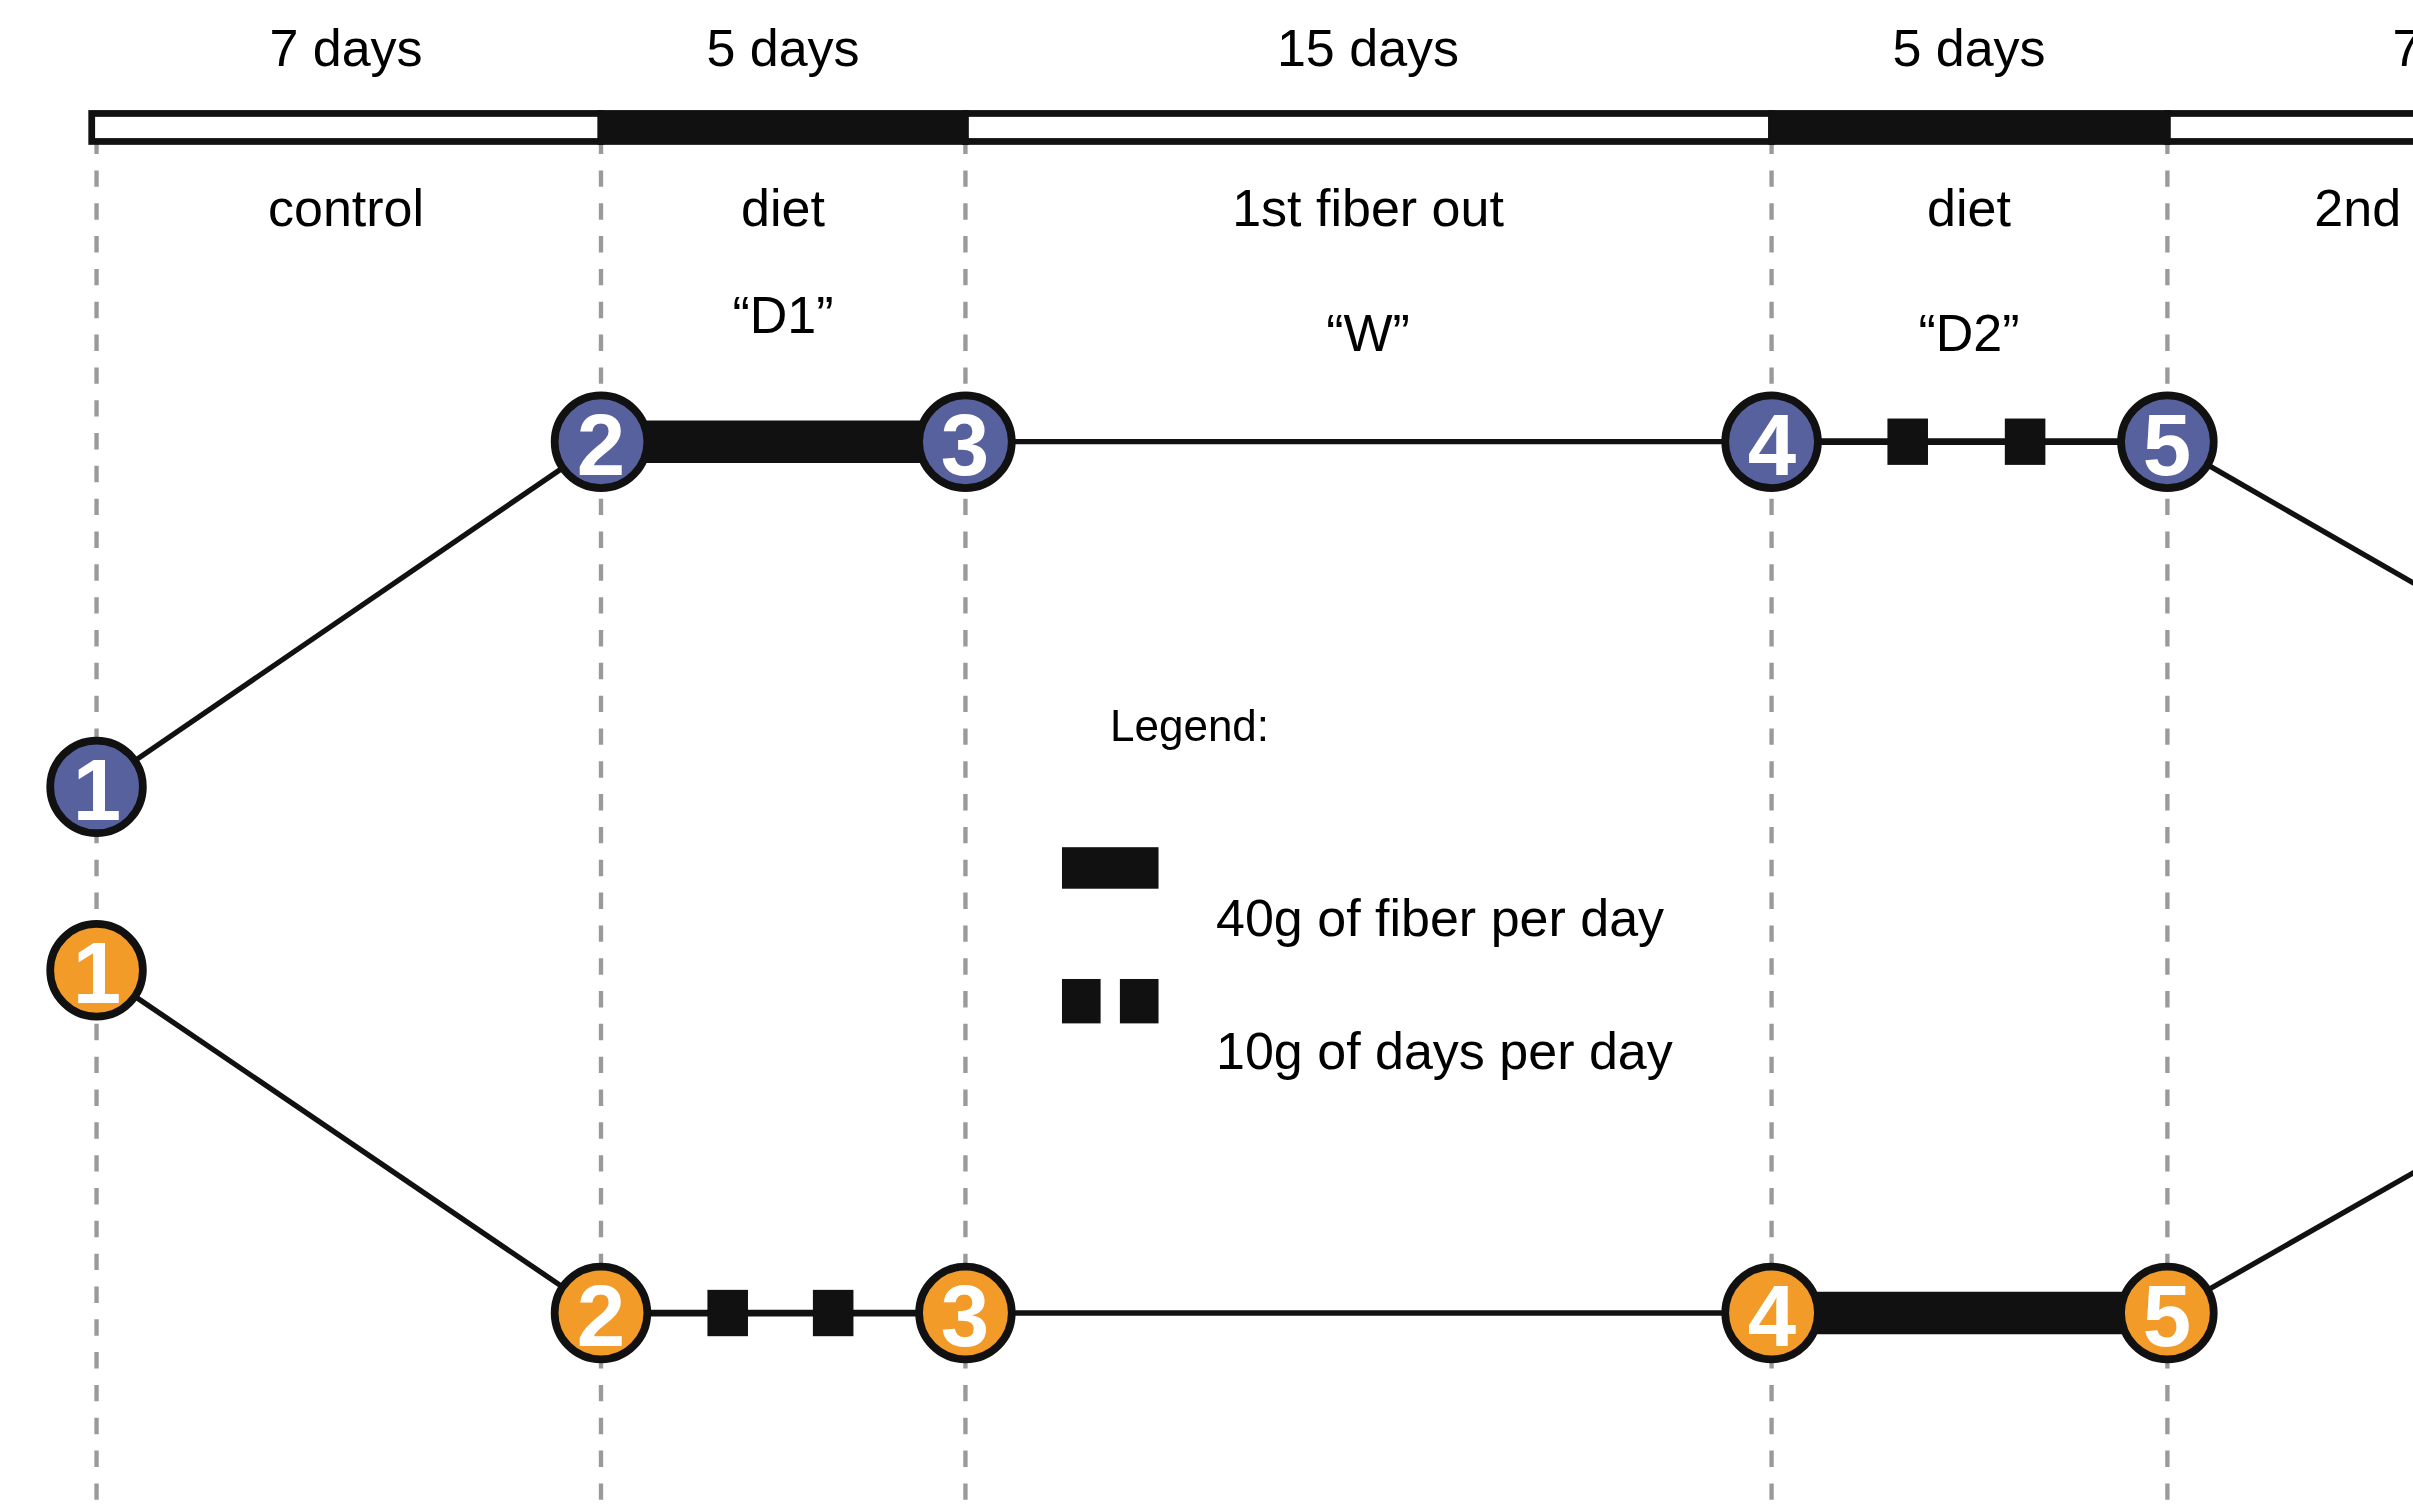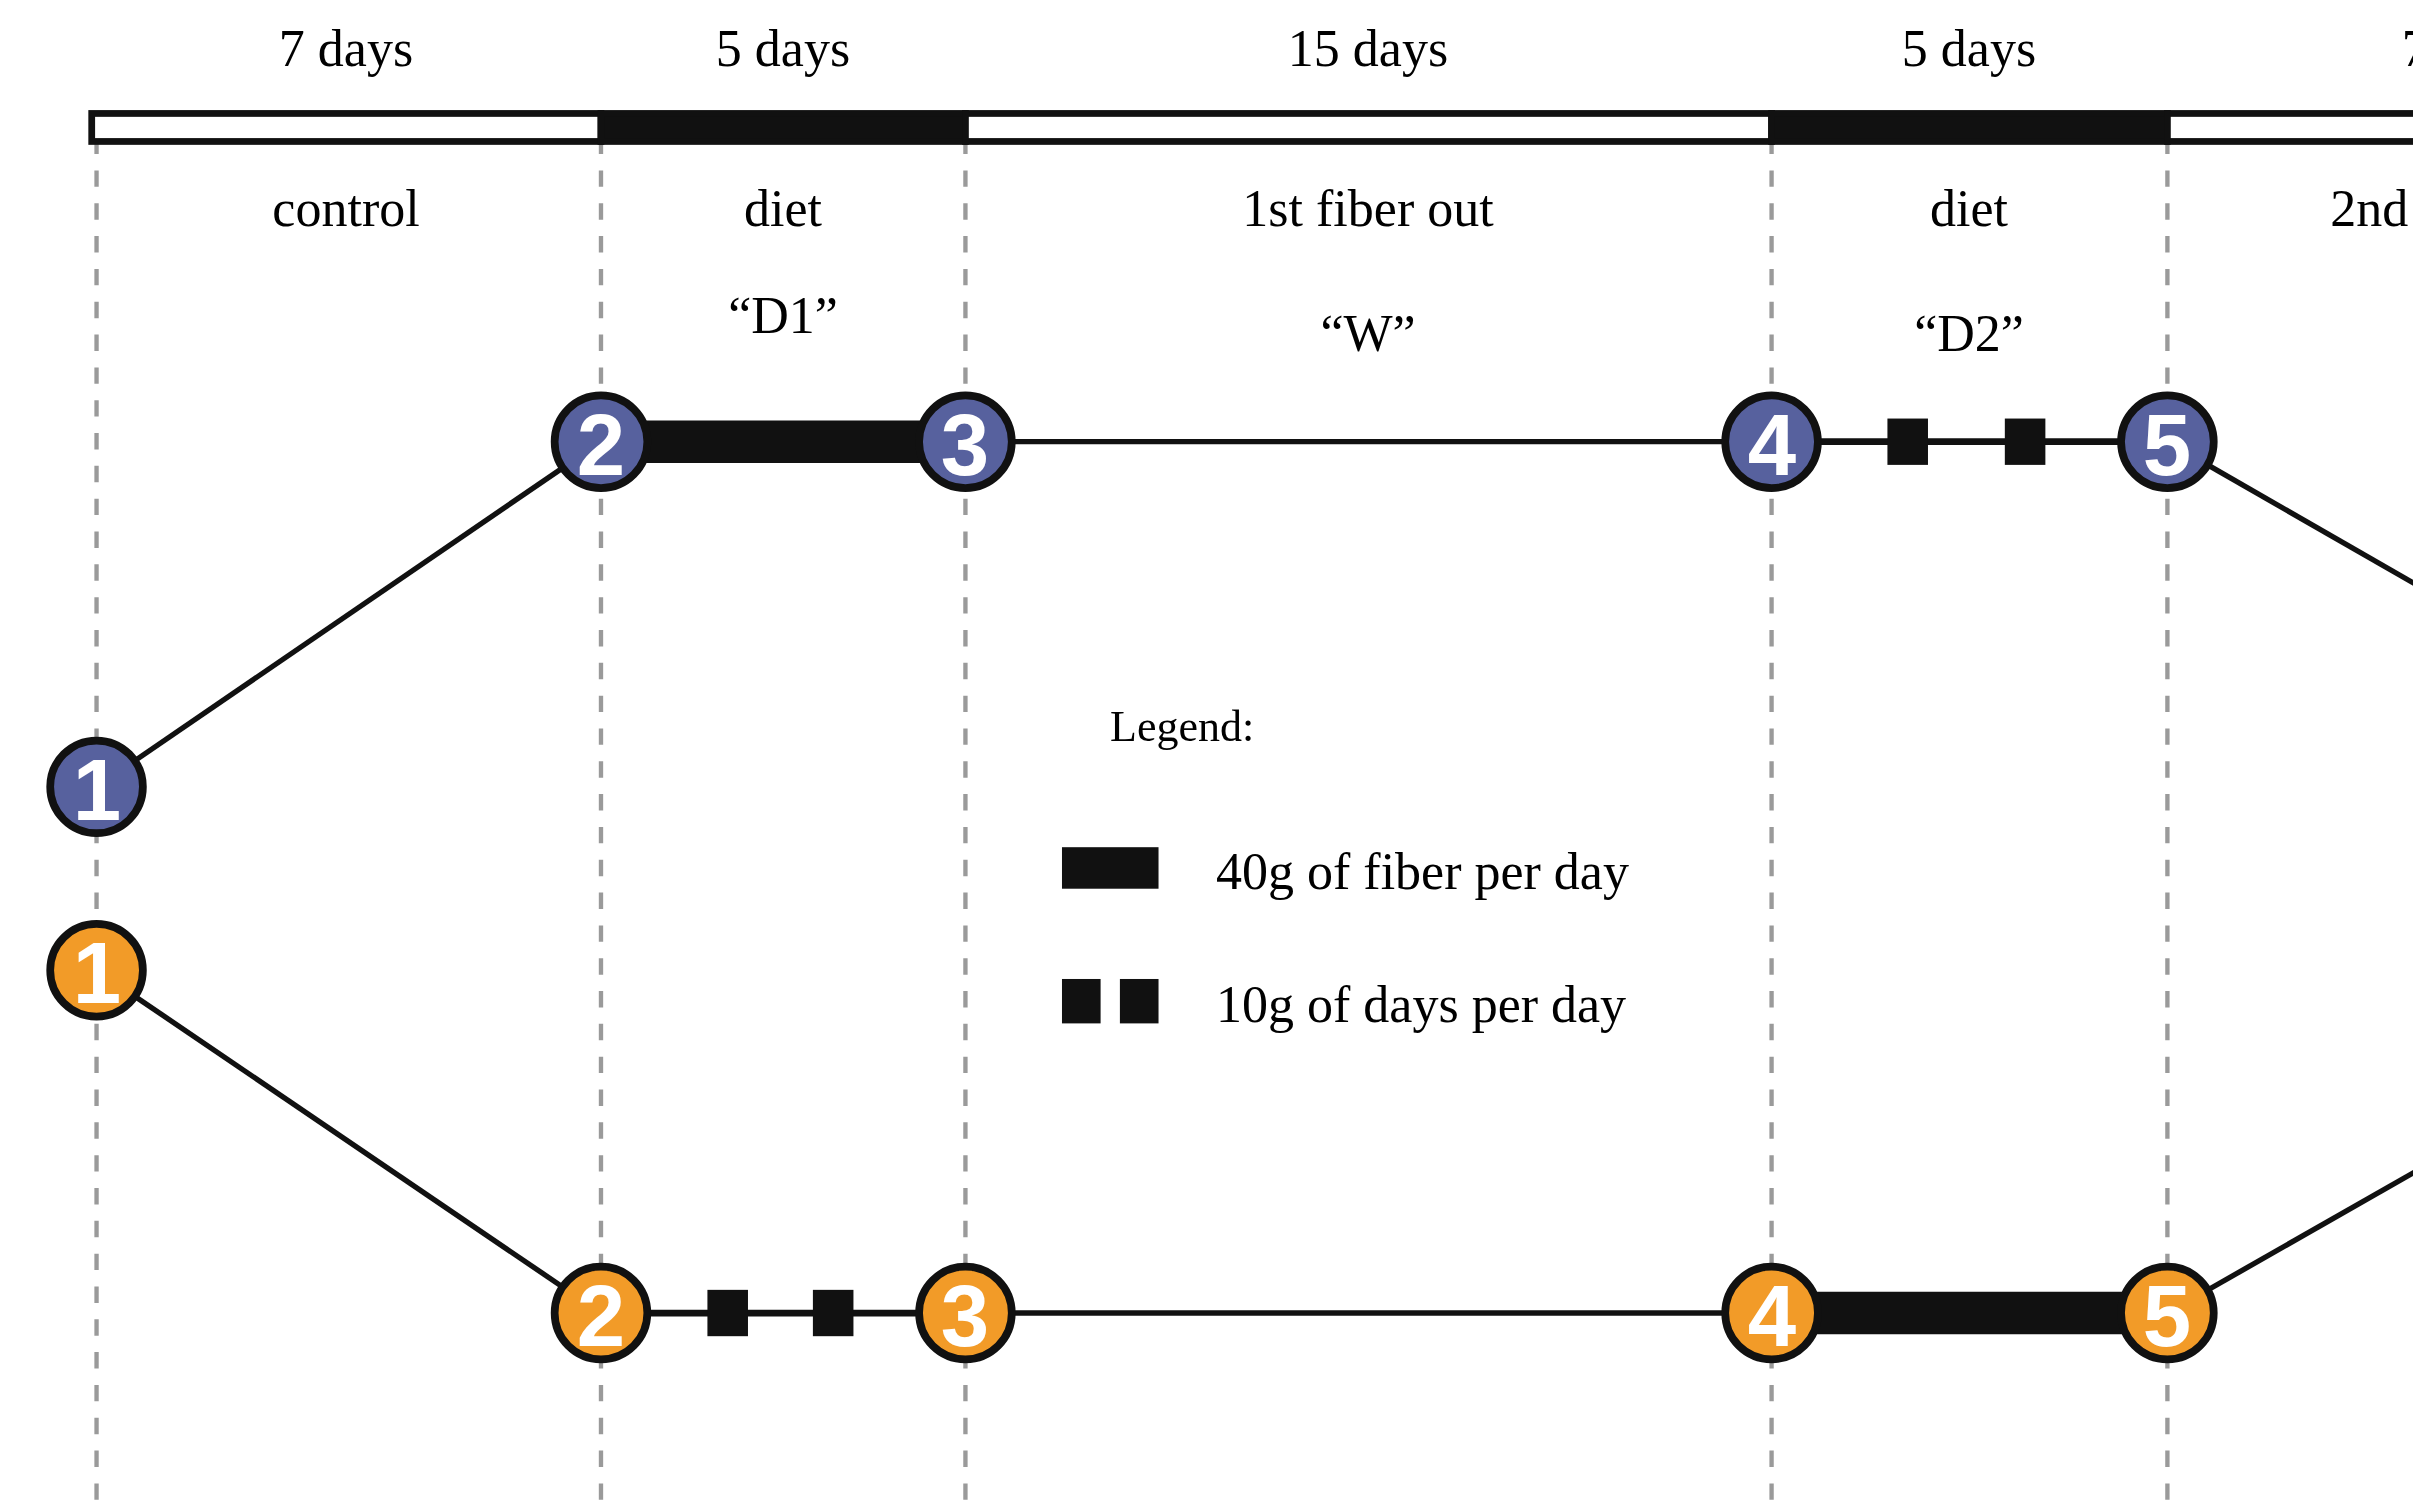--- a/index.html
+++ b/index.html
@@ -1,25 +1,25 @@
 <!DOCTYPE html>
 <html style="font-size:7.7px"><head>
 <meta charset="utf-8">
 <style>
   html,body{margin:0;padding:0;background:#fff;}
   #root{position:relative;width:2877px;height:1510px;background:#fff;
         font-family:"Liberation Sans","DejaVu Sans",sans-serif;overflow:hidden;}
   #svg{position:absolute;inset:0;width:2877px;height:1510px;}
   .lbl{position:absolute;color:#000;white-space:nowrap;transform:translate(-50%,-50%);
-       font-family:Liberation Serif, serif;text-align:right;}
+       font-family:Liberation Sans, sans-serif;text-align:right;}
   .days-label{font-size:52px;}
   .phase-label{font-size:52px;}
   .code-label{font-size:52px;}
   .legend-title{font-size:44px;transform:translate(0,-50%);margin-left:48px;}
-  .legend-text{font-size:52px;transform:translate(0,-50%);}
+  .legend-text{font-size:52px;transform:translate(0,-50%);margin-top:47px;}
   .node-num{position:absolute;transform:translate(-50%,-50%);color:#fff;
             font-size:87px;font-weight:bold;line-height:1;
             font-family:"Liberation Sans","DejaVu Sans",sans-serif;}
 </style>
 </head>
 <body>
 
 <div id="root">
 
   <svg id="svg" viewBox="0 0 5960 3128">

